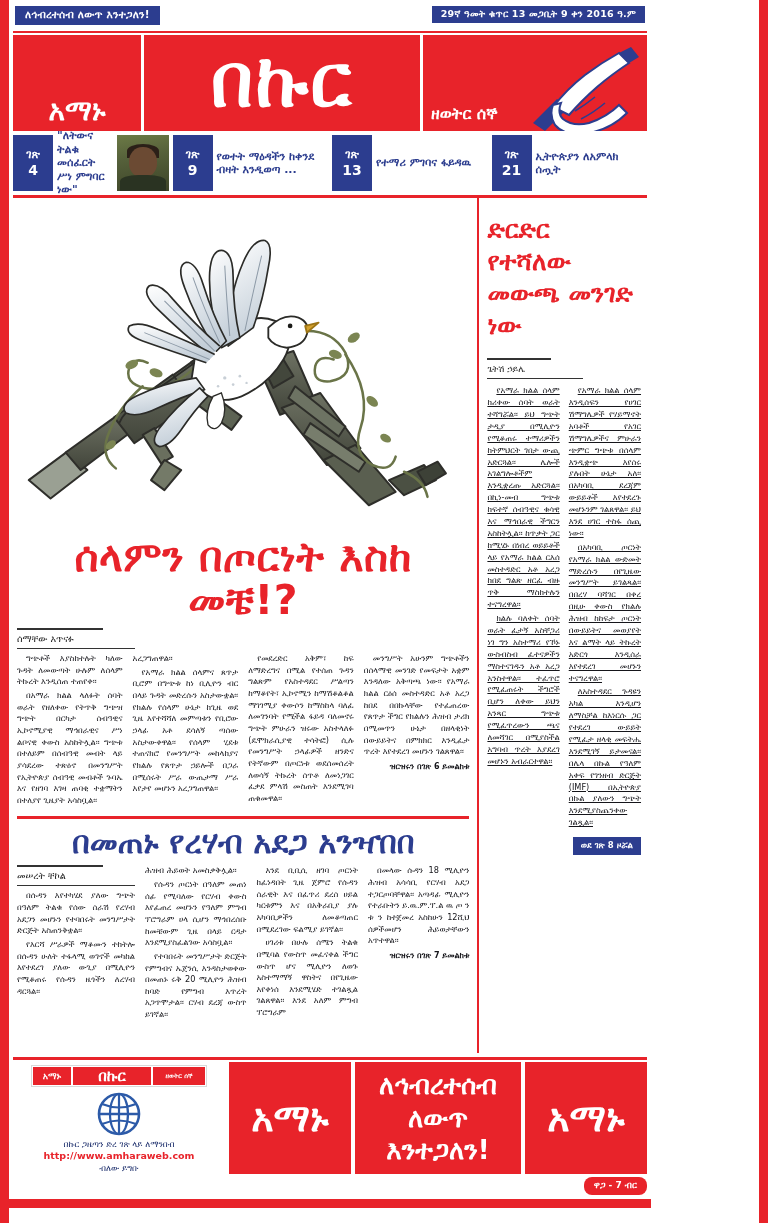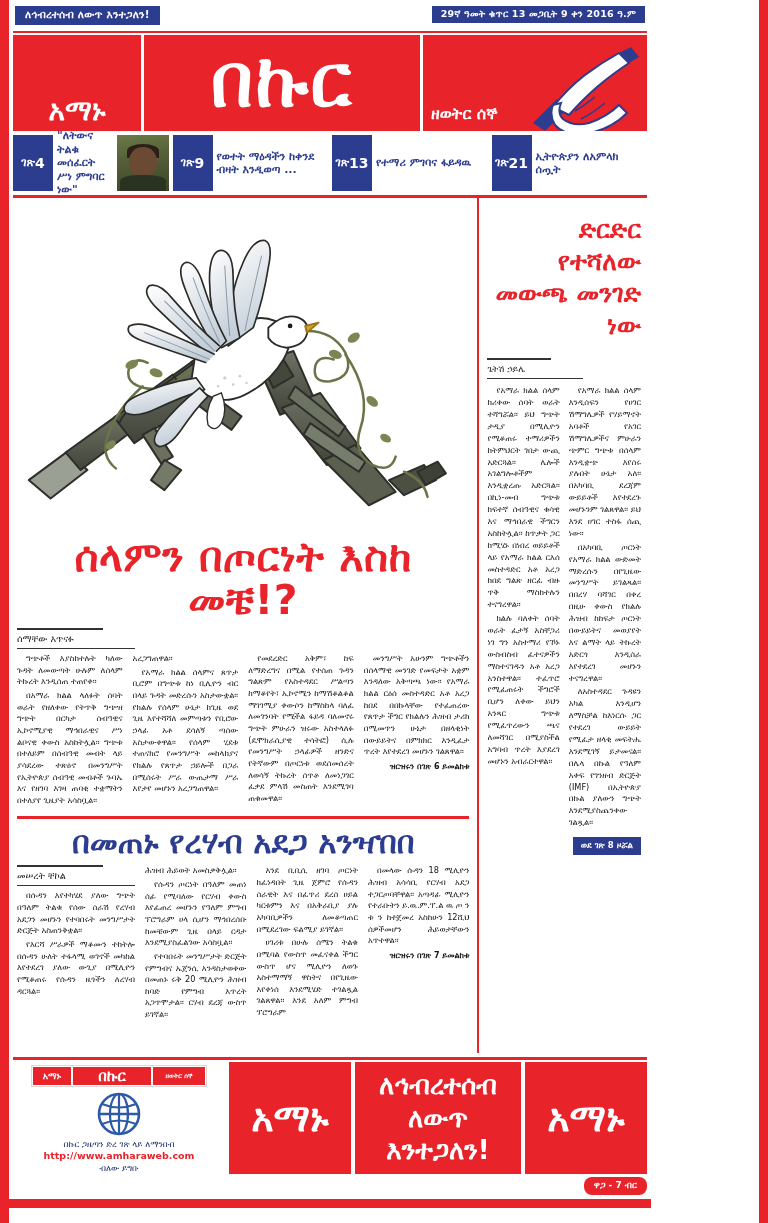--- a/index.html
+++ b/index.html
@@ -118,21 +118,21 @@
     align-items: stretch;
     flex: 1;
     gap: 4px;
   }
   .teaser .pagebox {
     background: #2c3d8f;
     color: #ffffff;
     width: 40px;
     min-width: 40px;
     display: flex;
-    flex-direction: row;
+    flex-direction: column;
     align-items: center;
     justify-content: center;
     font-weight: bold;
     line-height: 1.15;
   }
   .teaser .pagebox .lbl { font-size: 11.5px; }
   .teaser .pagebox .num { font-size: 14px; }
   .teaser .ttext {
     color: #2c3d8f;
     font-size: 11px;
@@ -253,34 +253,35 @@
     text-align: center;
     line-height: 1.08;
     padding: 2px 0 6px 0;
   }
 
   
   .side-headline {
     color: #e8232a;
     font-size: 25px;
     font-weight: bold;
-    text-align: right;
+    text-align: left;
     line-height: 1.28;
     padding: 10px 0 10px 0;
   }
   .side-byline-rule { width: 64px; height: 1.6px; background: #333; margin: 6px 0 4px 0; }
   .side-byline-name { font-size: 9px; color: #222; margin-bottom: 3px; }
   .side-byline-rule2 { width: 96px; height: 1.6px; background: #333; margin-bottom: 6px; }
   .side-body {
     font-size: 8.2px;
     line-height: 1.45;
     color: #15151a;
     text-align: justify;
     text-indent: 9px;
     margin-bottom: 2px;
+    text-decoration: underline;
   }
   .side-cols { display: flex; gap: 9px; }
   .side-cols .col { flex: 1; }
   .cont-box {
     background: #2c3d8f;
     color: #fff;
     font-size: 8.5px;
     font-weight: bold;
     padding: 3px 8px 4px 8px;
     display: inline-block;

